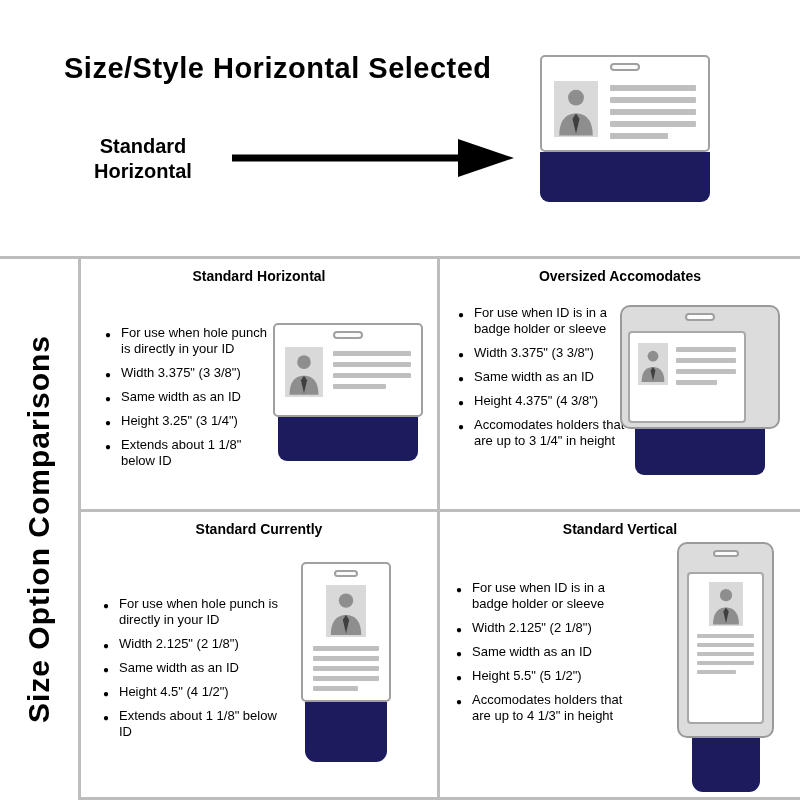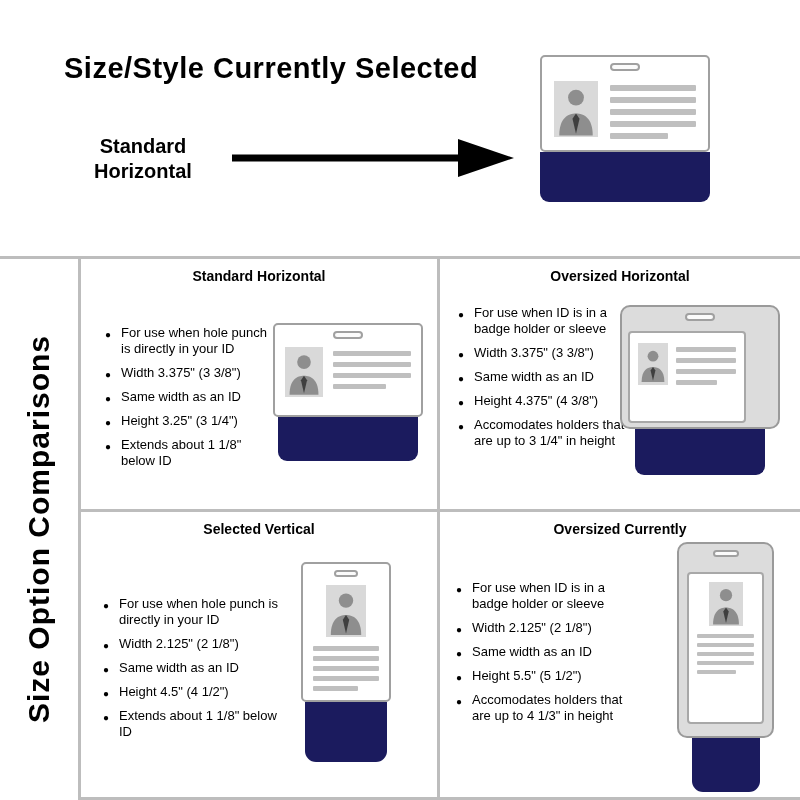--- a/index.html
+++ b/index.html
@@ -115,21 +115,21 @@
   .badge-p4 .photo { width:34px; height:44px; margin:8px auto 0; }
   .badge-p4 .tlines { margin:8px 8px 0; }
   .badge-p4 .tlines span { height:4px; margin-bottom:5px; }
   .badge-p4 .navy { width:68px; height:54px; border-radius:0 0 11px 11px; }
 </style>
 </head>
 <body>
 
 <div class="page">
 
-  <div class="top-title">Size/Style Currently Selected</div>
+  <div class="top-title">Size/Style Horizontal Selected</div>
   <div class="selected-label">Standard Horizontal</div>
 
   <svg class="arrow" width="285" height="44" viewBox="0 0 285 44">
     <line x1="2" y1="22" x2="232" y2="22" stroke="#000" stroke-width="7"></line>
     <polygon points="228,3 228,41 284,22" fill="#000"></polygon>
   </svg>
 
   <div class="badge-top">
     <div class="idcard">
       <div class="slot"></div>
@@ -183,21 +183,21 @@
                 <span></span>
                 <span></span>
                 <span></span>
             </div>
           </div>
           <div class="navy"></div>
         </div>
       </div>
 
       <div class="panel p2">
-        <h3>Oversized Horizontal</h3>
+        <h3>Oversized Accomodates</h3>
         <ul class="blist">
           <li>For use when ID is in a badge holder or sleeve</li>
           <li>Width 3.375" (3 3/8")</li>
           <li>Same width as an ID</li>
           <li>Height 4.375" (4 3/8")</li>
           <li>Accomodates holders that are up to 3 1/4" in height</li>
         </ul>
         <div class="badge-p2">
           <div class="holder">
             <div class="slot"></div>
@@ -215,21 +215,21 @@
                   <span></span>
                   <span></span>
               </div>
             </div>
           </div>
           <div class="navy"></div>
         </div>
       </div>
 
       <div class="panel p3">
-        <h3>Selected Vertical</h3>
+        <h3>Standard Currently</h3>
         <ul class="blist">
           <li>For use when hole punch is directly in your ID</li>
           <li>Width 2.125" (2 1/8")</li>
           <li>Same width as an ID</li>
           <li>Height 4.5" (4 1/2")</li>
           <li>Extends about 1 1/8" below ID</li>
         </ul>
         <div class="badge-p3">
           <div class="idcard">
             <div class="slot"></div>
@@ -246,21 +246,21 @@
                 <span></span>
                 <span></span>
                 <span></span>
             </div>
           </div>
           <div class="navy"></div>
         </div>
       </div>
 
       <div class="panel p4">
-        <h3>Oversized Currently</h3>
+        <h3>Standard Vertical</h3>
         <ul class="blist">
           <li>For use when ID is in a badge holder or sleeve</li>
           <li>Width 2.125" (2 1/8")</li>
           <li>Same width as an ID</li>
           <li>Height 5.5" (5 1/2")</li>
           <li>Accomodates holders that are up to 4 1/3" in height</li>
         </ul>
         <div class="badge-p4">
           <div class="holder">
             <div class="slot"></div>

